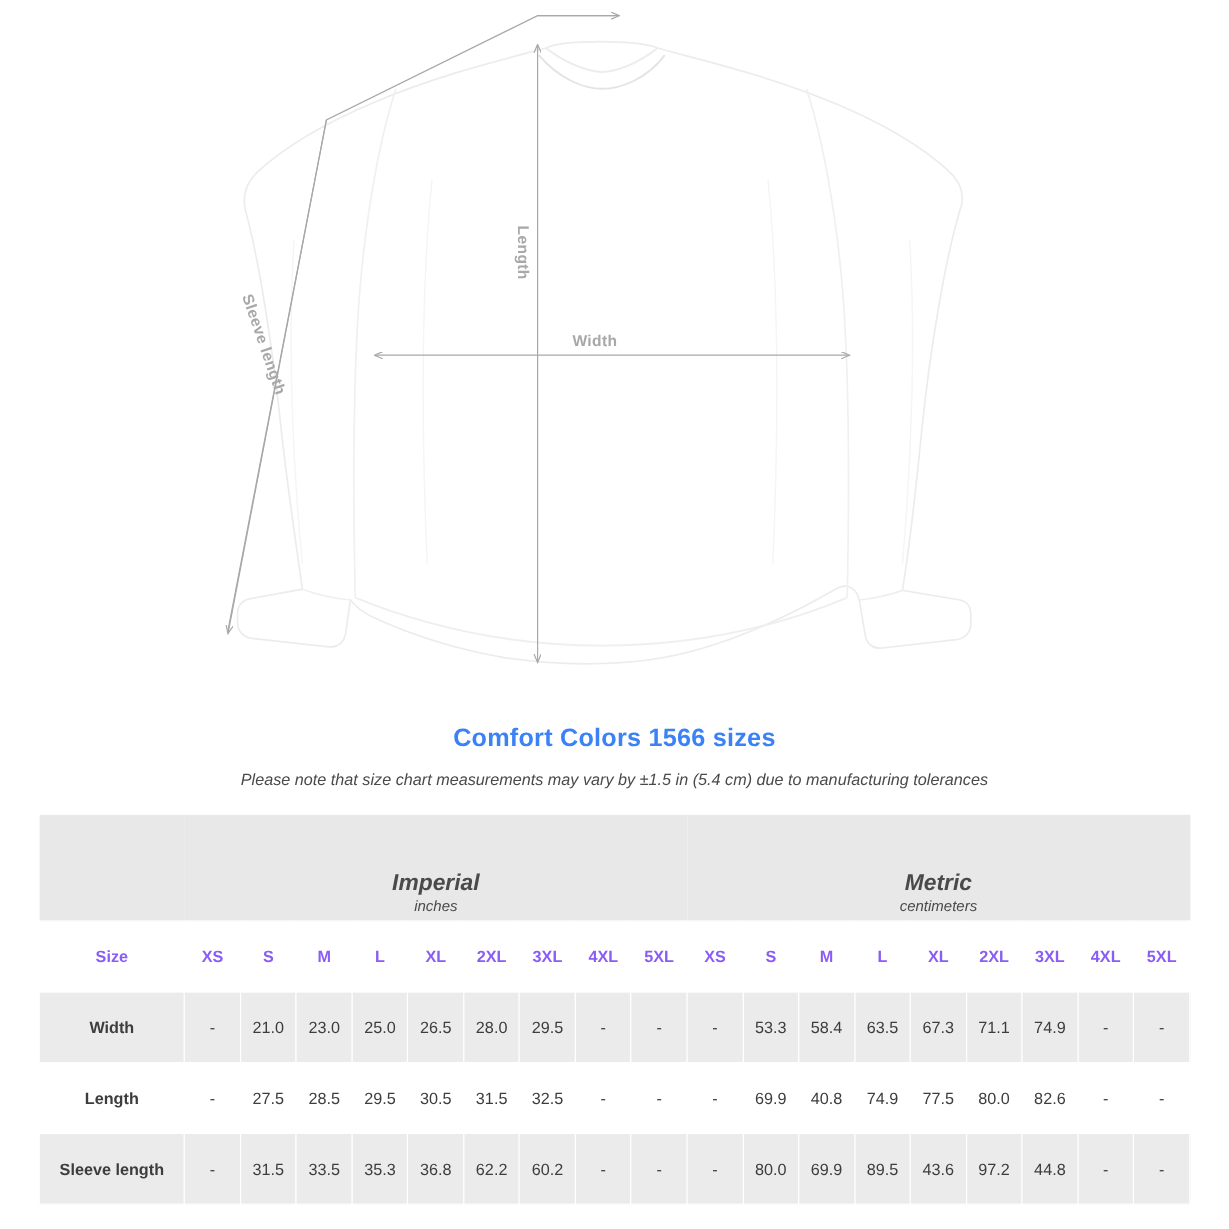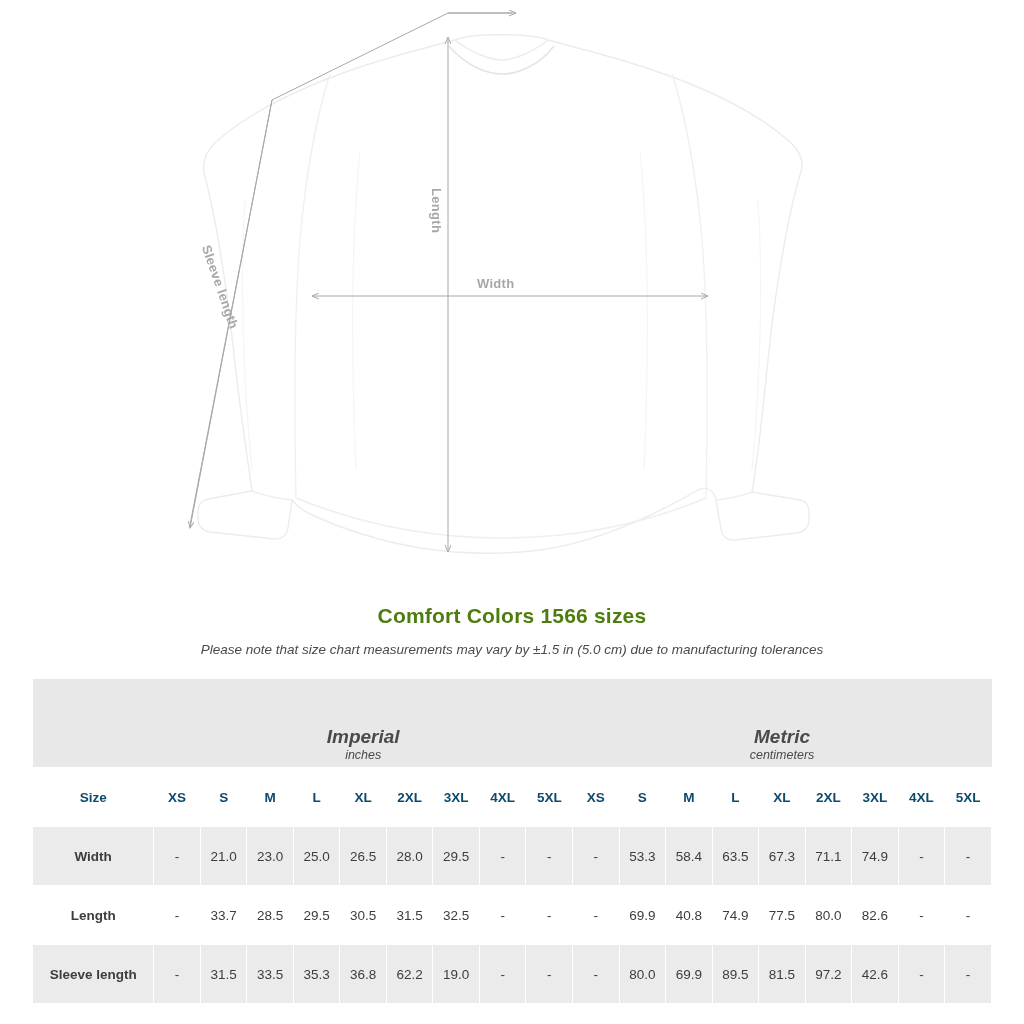--- a/index.html
+++ b/index.html
@@ -61,21 +61,21 @@
   }
 
   
   .title-block {
     text-align: center;
     margin-top: 10px;
   }
   .chart-title {
     font-size: 21px;
     font-weight: bold;
-    color: #4d7c0f;
+    color: #3b82f6;
     margin: 14px;
     letter-spacing: 0.2px;
   }
   .chart-note {
     font-size: 13.5px;
     font-style: italic;
     color: #4a4a4a;
     margin-top: 10px;
   }
 
@@ -112,21 +112,21 @@
     font-style: italic;
     font-weight: normal;
     color: #4a4a4a;
     margin-top: 0;
   }
   .head-row th {
     background: #ffffff;
     height: 56px;
     font-size: 13.5px;
     font-weight: bold;
-    color: #0c4a6e;
+    color: #8b5cf6;
   }
   .row-label {
     font-weight: bold;
     font-size: 13.5px;
     text-align: center;
   }
   tbody tr {
     height: 59px;
   }
   tbody tr.alt td,
@@ -219,21 +219,21 @@
       </g>
     </svg>
 
     <div class="dim-label width-label">Width</div>
     <div class="dim-label length-label">Length</div>
     <div class="dim-label sleeve-label">Sleeve length</div>
   </div>
 
   <div class="title-block">
     <div class="chart-title">Comfort Colors 1566 sizes</div>
-    <div class="chart-note">Please note that size chart measurements may vary by ±1.5 in (5.0 cm) due to manufacturing tolerances</div>
+    <div class="chart-note">Please note that size chart measurements may vary by ±1.5 in (5.4 cm) due to manufacturing tolerances</div>
   </div>
 
   <div class="table-wrap">
     <table>
       <colgroup>
         <col class="col-label">
         <col class="col-val">
           <col class="col-val">
           <col class="col-val">
           <col class="col-val">
@@ -304,21 +304,21 @@
           <td>63.5</td>
           <td>67.3</td>
           <td>71.1</td>
           <td>74.9</td>
           <td>-</td>
           <td>-</td>
         </tr>
         <tr class="plain">
           <th class="row-label">Length</th>
           <td>-</td>
-          <td>33.7</td>
+          <td>27.5</td>
           <td>28.5</td>
           <td>29.5</td>
           <td>30.5</td>
           <td>31.5</td>
           <td>32.5</td>
           <td>-</td>
           <td>-</td>
           <td>-</td>
           <td>69.9</td>
           <td>40.8</td>
@@ -330,30 +330,30 @@
           <td>-</td>
         </tr>
         <tr class="alt">
           <th class="row-label">Sleeve length</th>
           <td>-</td>
           <td>31.5</td>
           <td>33.5</td>
           <td>35.3</td>
           <td>36.8</td>
           <td>62.2</td>
-          <td>19.0</td>
+          <td>60.2</td>
           <td>-</td>
           <td>-</td>
           <td>-</td>
           <td>80.0</td>
           <td>69.9</td>
           <td>89.5</td>
-          <td>81.5</td>
+          <td>43.6</td>
           <td>97.2</td>
-          <td>42.6</td>
+          <td>44.8</td>
           <td>-</td>
           <td>-</td>
         </tr>
       </tbody>
     </table>
   </div>
 
 </div>
 
 </body></html>

